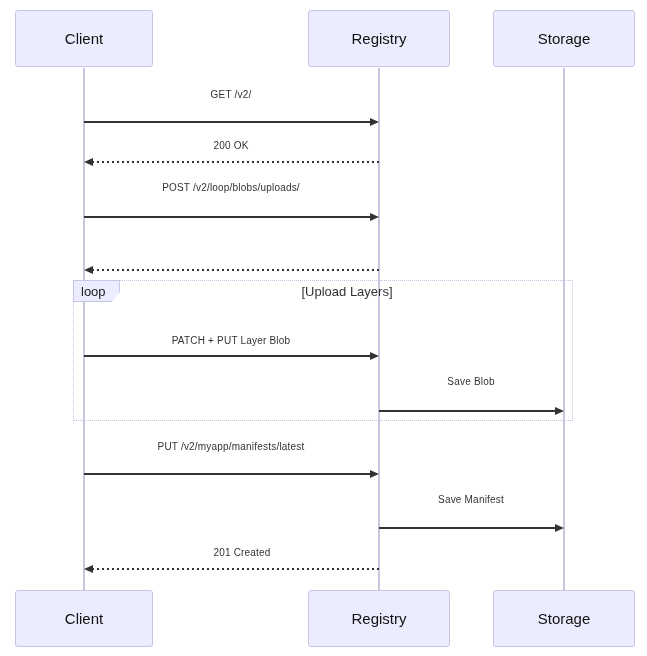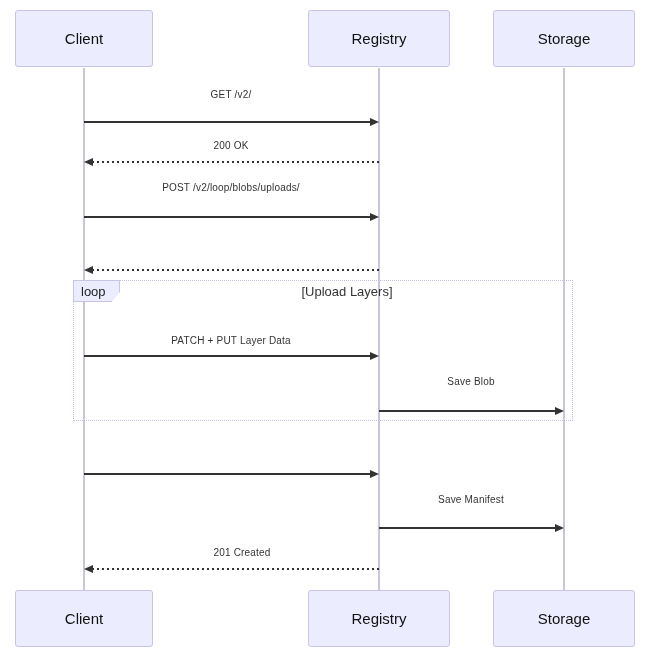--- a/index.html
+++ b/index.html
@@ -142,32 +142,33 @@
       <i class="head"></i>
     </div>
 
   <div class="loop-box">
     <div class="loop-tab">
         <span>loop</span>
       </div>
     <div class="loop-title">[Upload Layers]</div>
   </div>
 
-  <div class="msg-label" style="left:231px; top:335px">PATCH + PUT Layer Data</div>
+  <div class="msg-label" style="left:231px; top:335px">PATCH + PUT Layer Blob</div>
   <div class="arrow right solid" style="left:84px; top:356px; width:295px">
       <i class="line"></i>
       <i class="head"></i>
     </div>
 
   <div class="msg-label" style="left:471px; top:376px">Save Blob</div>
   <div class="arrow right solid" style="left:379px; top:411px; width:185px">
       <i class="line"></i>
       <i class="head"></i>
     </div>
 
+  <div class="msg-label" style="left:231px; top:441px">PUT /v2/myapp/manifests/latest</div>
   <div class="arrow right solid" style="left:84px; top:474px; width:295px">
       <i class="line"></i>
       <i class="head"></i>
     </div>
 
   <div class="msg-label" style="left:471px; top:494px">Save Manifest</div>
   <div class="arrow right solid" style="left:379px; top:528px; width:185px">
       <i class="line"></i>
       <i class="head"></i>
     </div>

